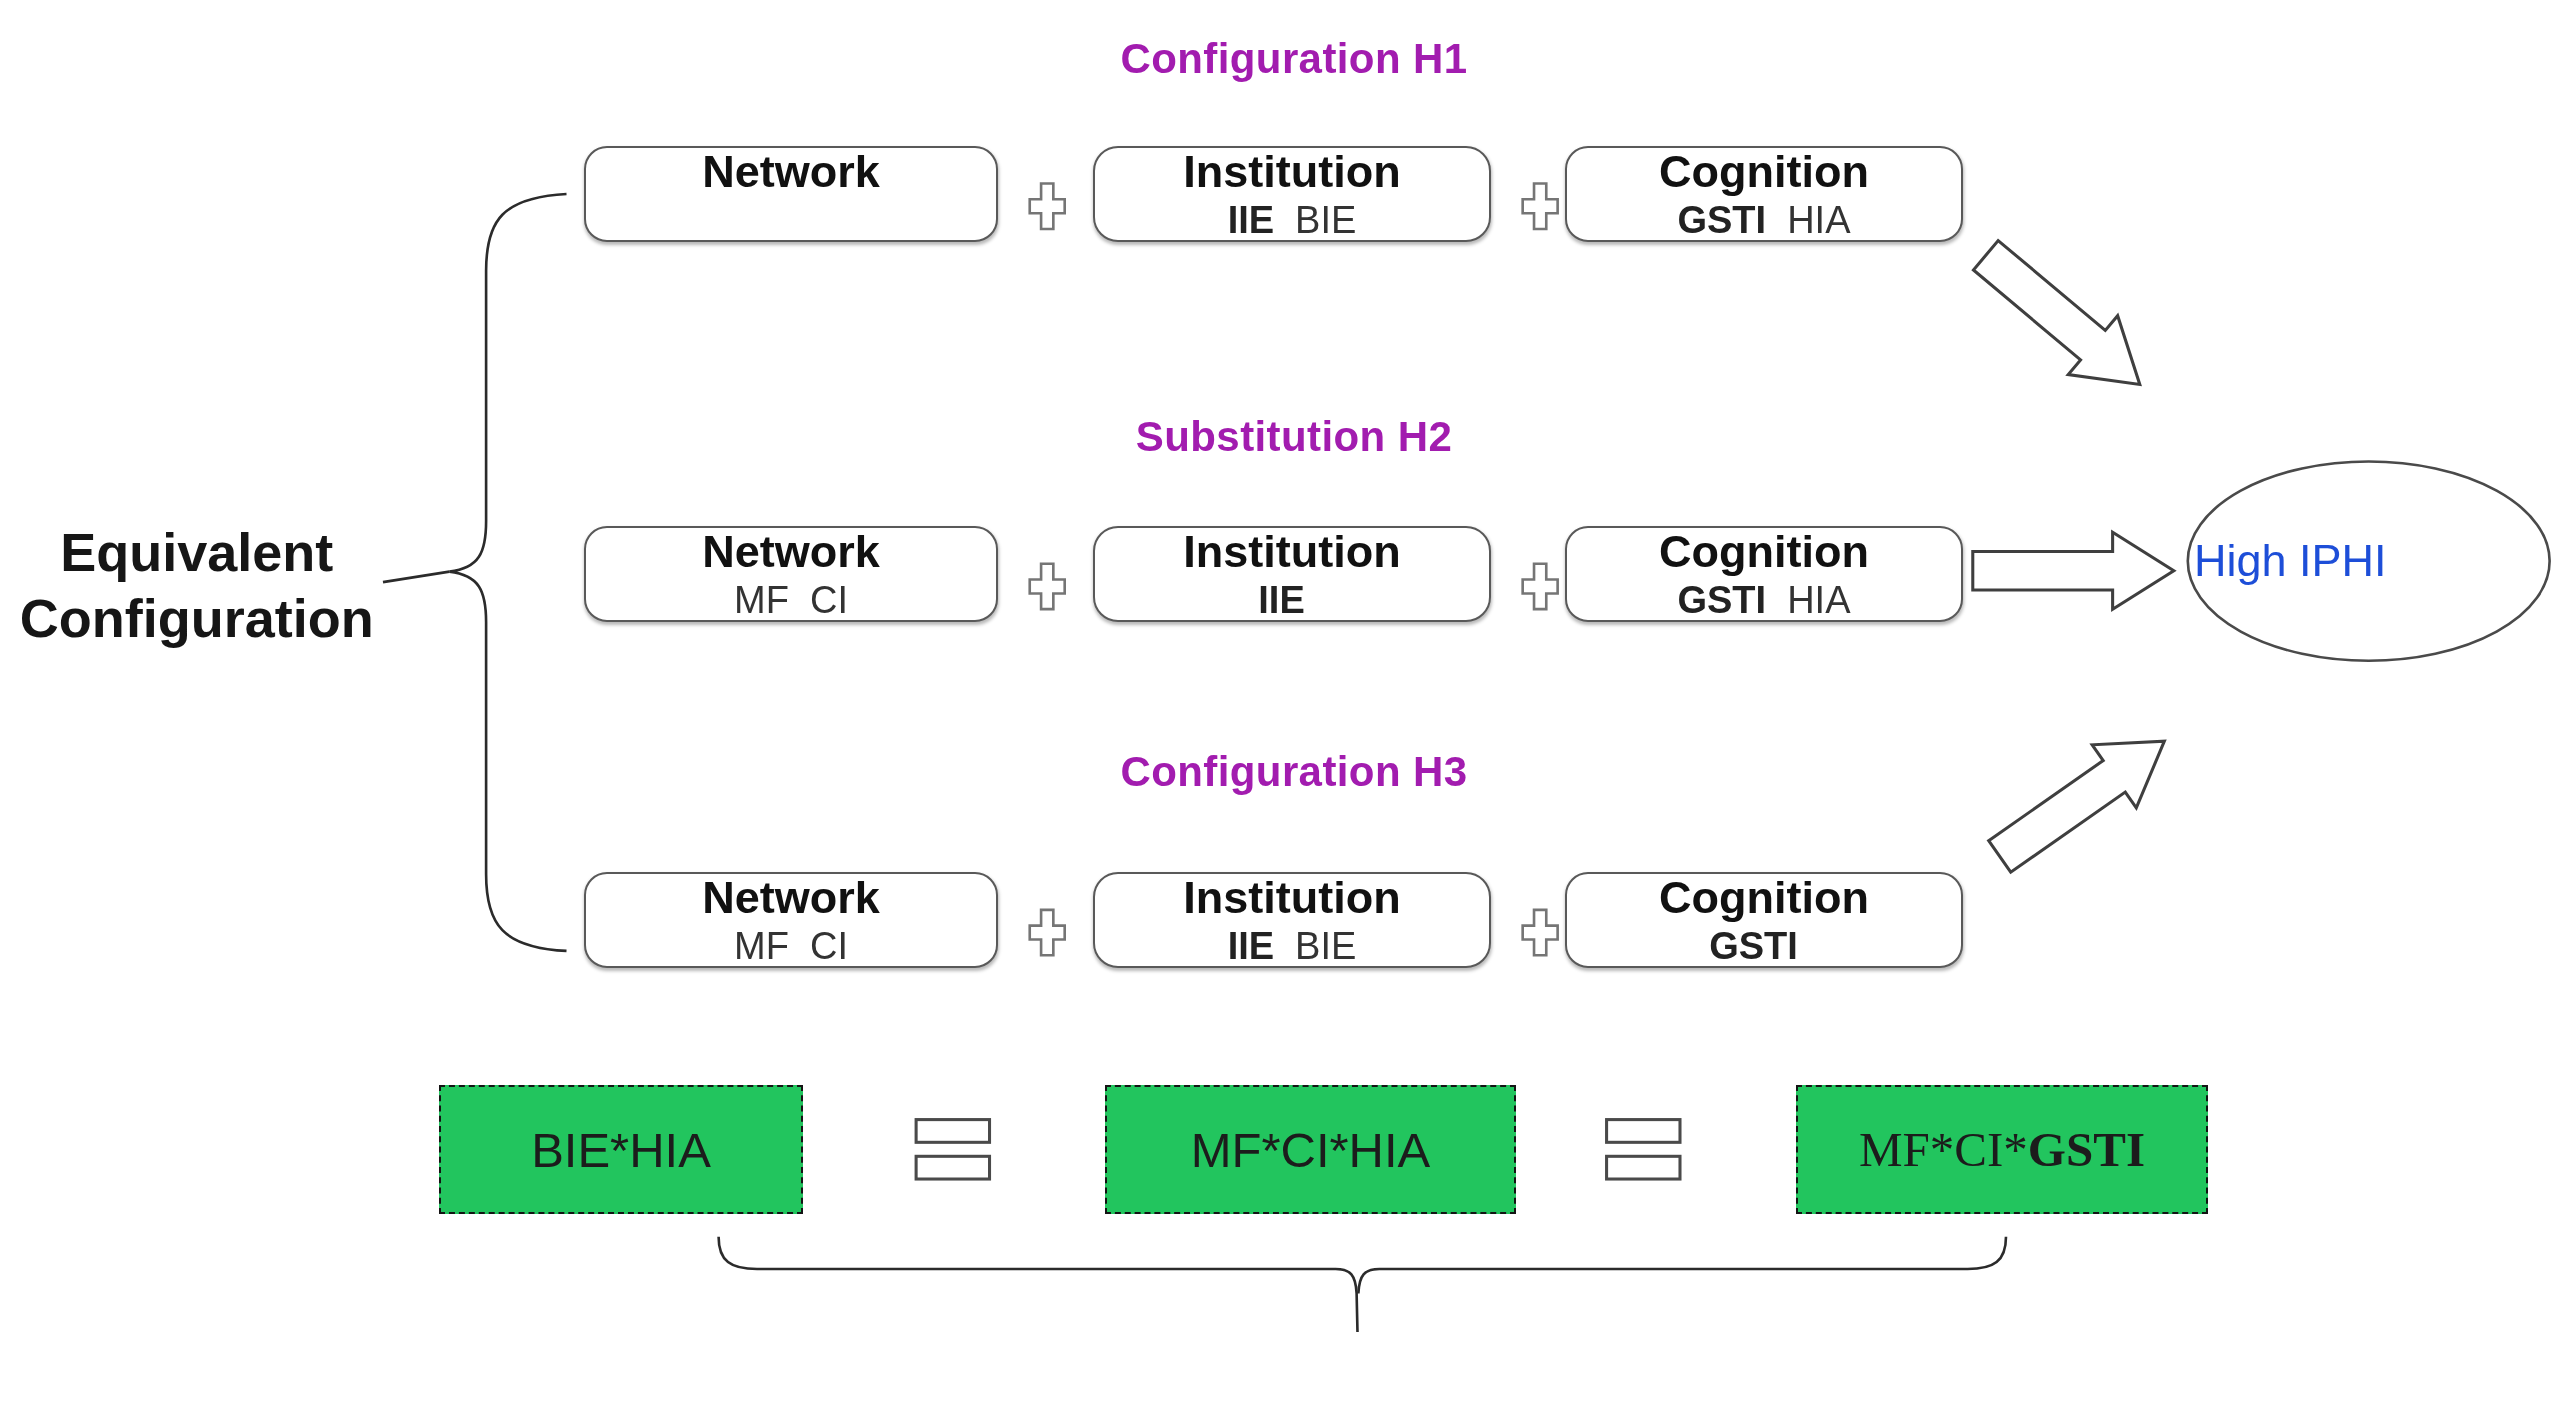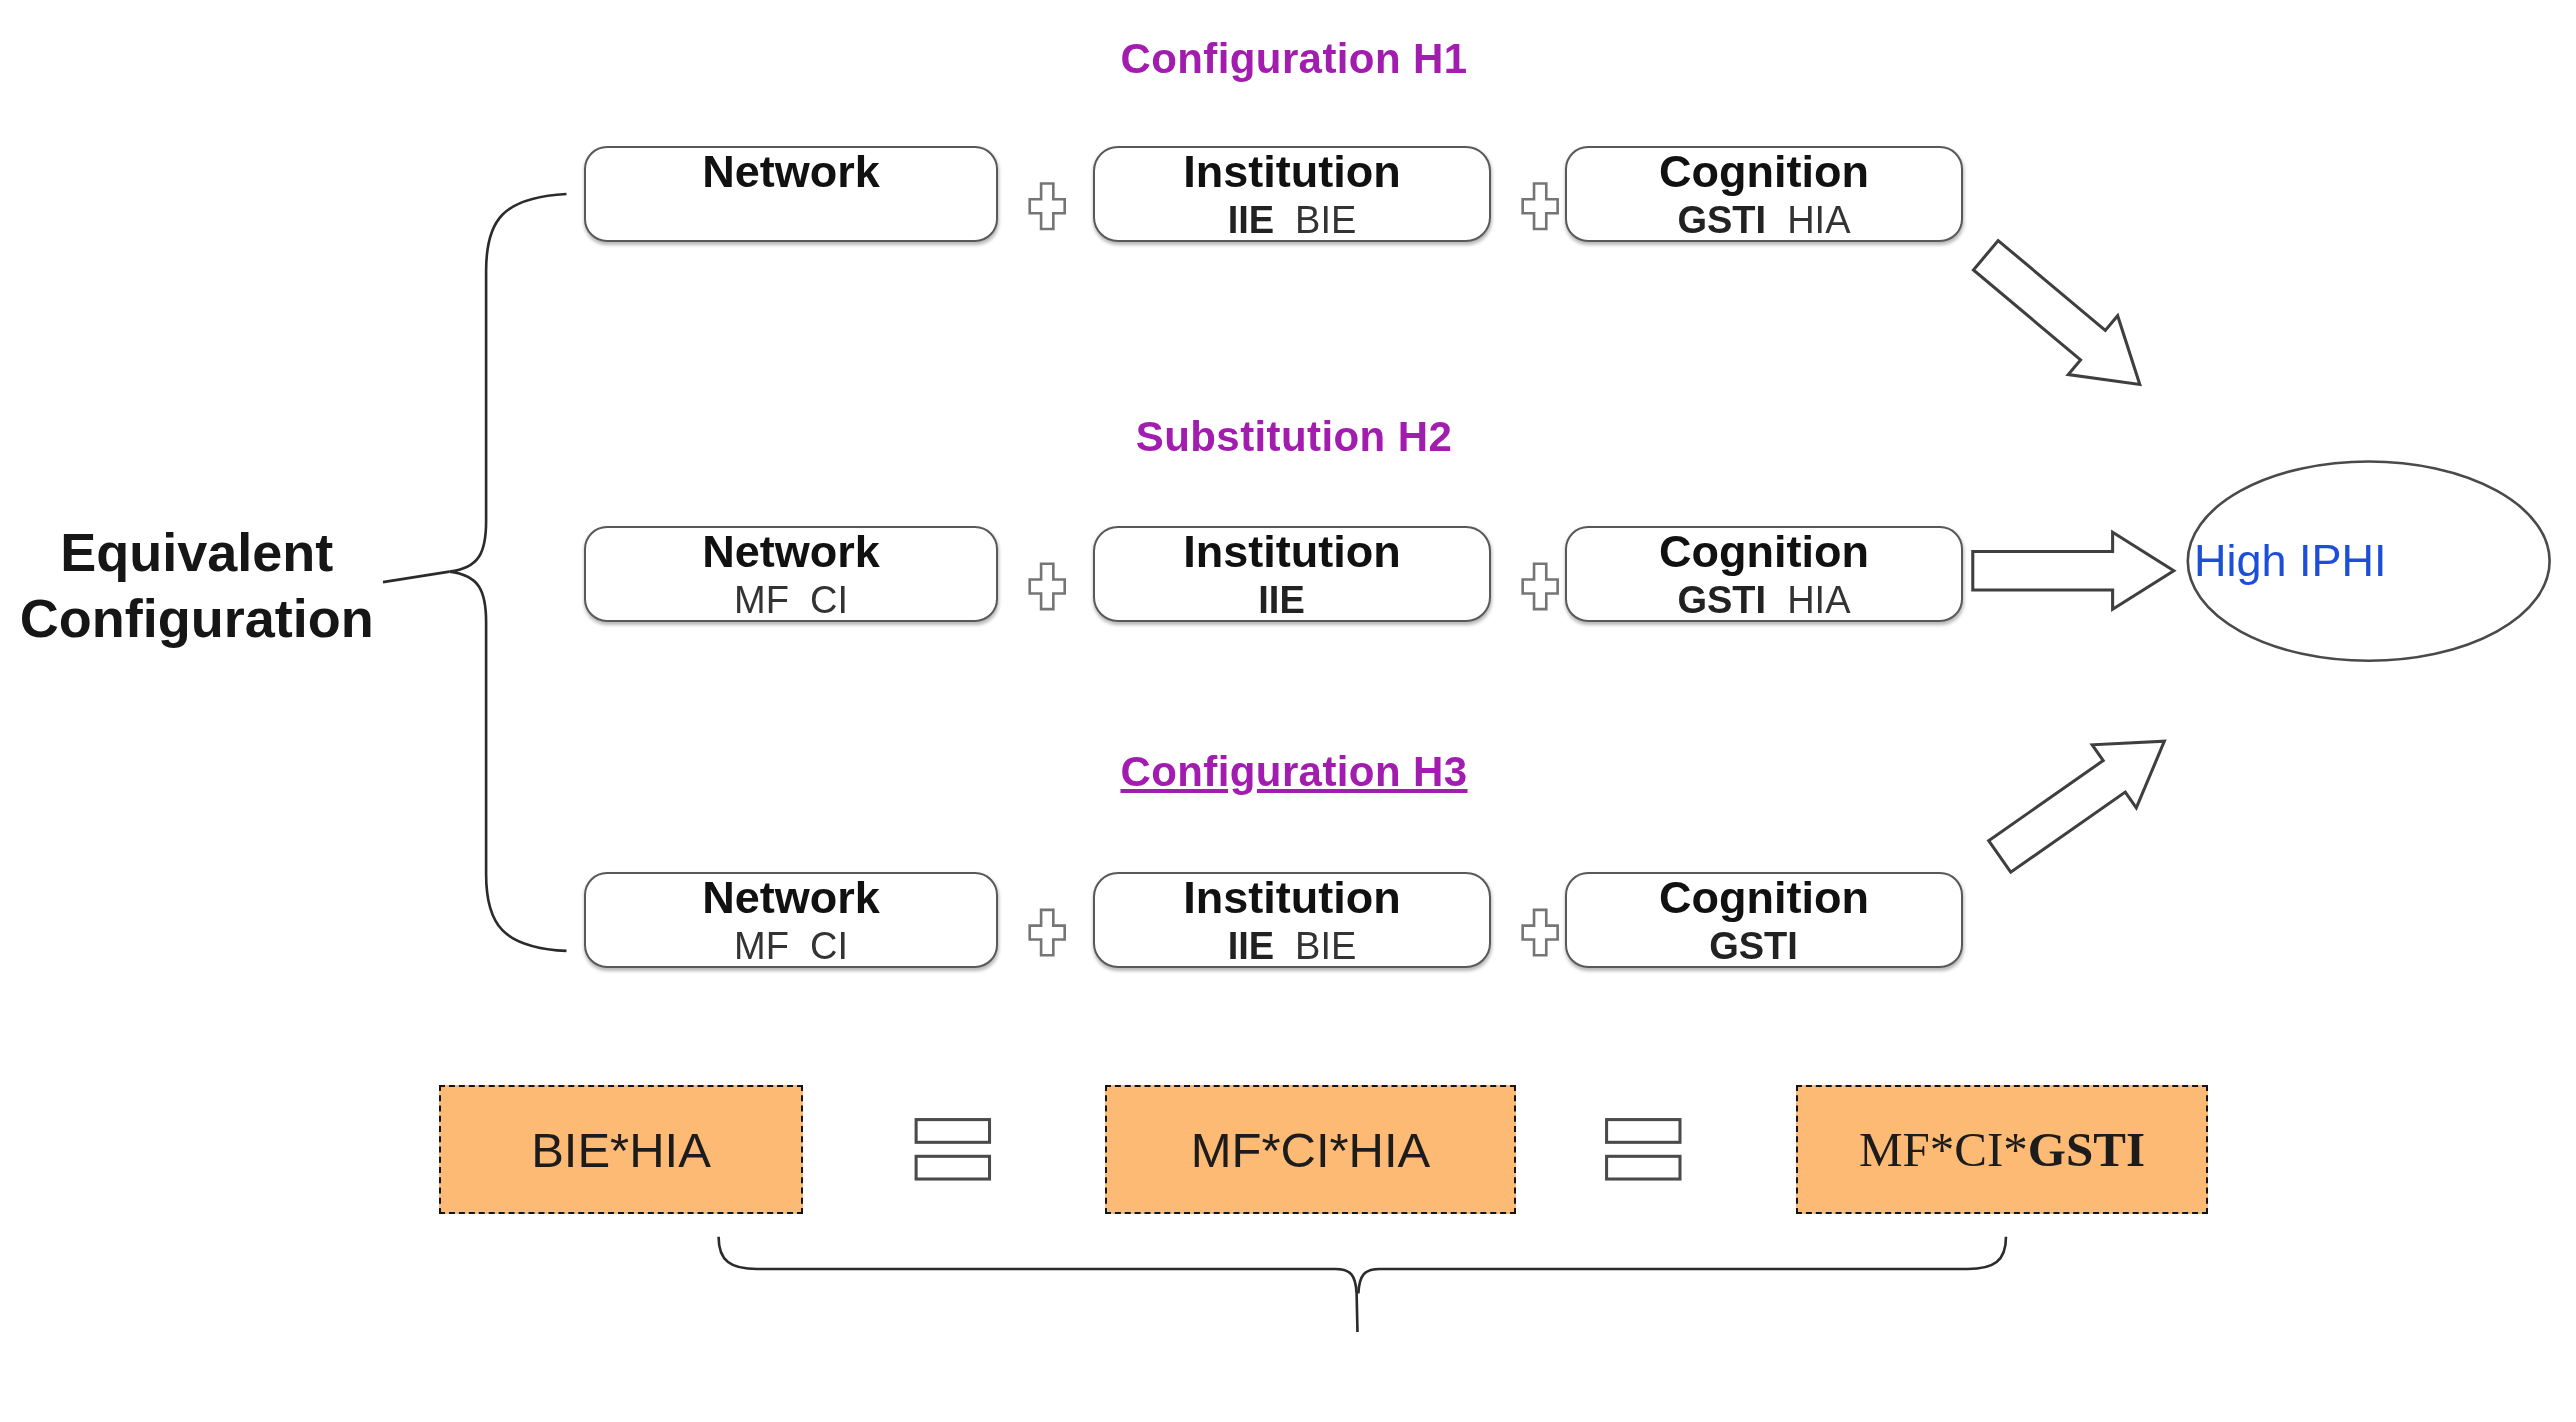--- a/index.html
+++ b/index.html
@@ -28,21 +28,21 @@
     left: 988px;
     width: 612px;
     text-align: center;
     font-size: 42px;
     font-weight: 700;
     letter-spacing: 0.4px;
     color: #a21caf;
   }
   .cfg-title.r1 { top: 35px; }
   .cfg-title.r2 { top: 413px; }
-  .cfg-title.r3 { top: 748px; text-decoration: underline; }
+  .cfg-title.r3 { top: 748px; }
 
   
   .node {
     position: absolute;
     height: 96px;
     background: #ffffff;
     border: 2.6px solid #595959;
     border-radius: 23px;
     box-shadow: 0.9px 2.6px 3.5px rgba(0,0,0,0.28);
     display: flex;
@@ -100,21 +100,21 @@
     line-height: 66px;
     color: #161616;
   }
 
   
   .dash-box {
     position: absolute;
     top: 1085px;
     height: 129px;
     border: 2.6px dashed #141414;
-    background: #fdba74;
+    background: #22c55e;
     display: flex;
     align-items: center;
     justify-content: center;
     box-sizing: border-box;
     font-size: 49px;
     color: #1c1c1c;
     white-space: pre;
   }
   .dash-box.d1 { left: 439px;  width: 364px; }
   .dash-box.d2 { left: 1105px; width: 411px; }

